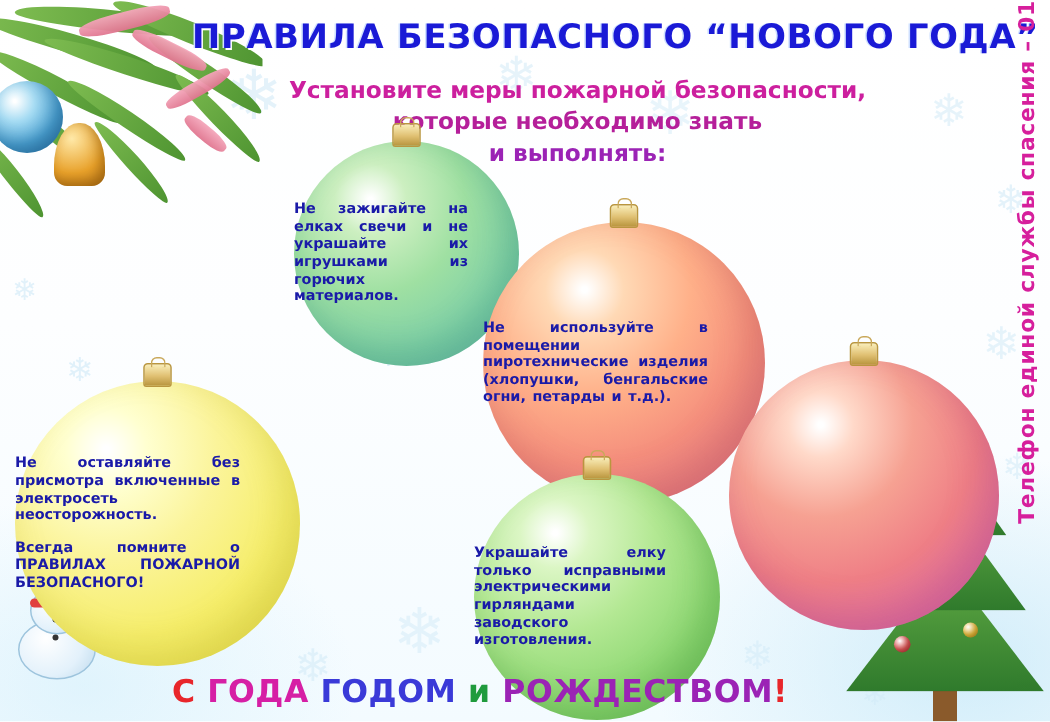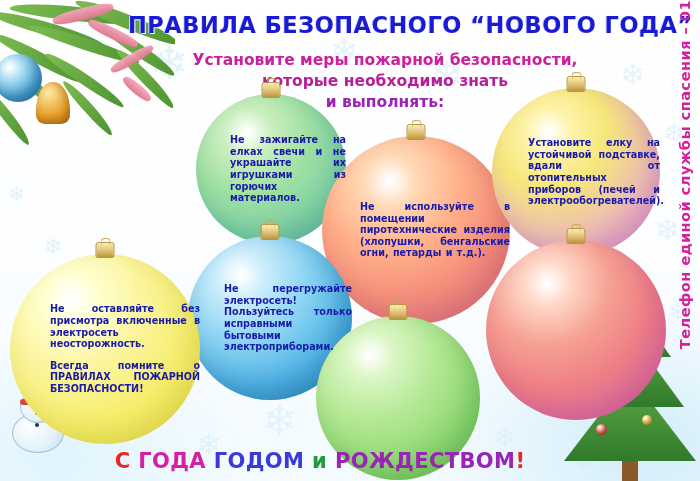--- a/index.html
+++ b/index.html
@@ -77,41 +77,41 @@
     display:flex;align-items:flex-start;justify-content:center;
   }
   .sidetext span{
     writing-mode:vertical-rl;transform:rotate(180deg);
     font-size:14.5px;font-weight:bold;color:#d61f9c;white-space:nowrap;
     font-family:"DejaVu Sans",sans-serif;letter-spacing:.5px;
     padding-top:4px;
   }
 
   
-  .orn{position:absolute;border-radius:50%;display:flex;align-items:center;justify-content:flex-end;}
+  .orn{position:absolute;border-radius:50%;display:flex;align-items:center;justify-content:flex-start;}
   .capg{position:absolute;left:50%;transform:translateX(-50%);top:-12px;width:17px;height:14px;
     background:linear-gradient(180deg,#f9eeba 0%,#e0c072 55%,#b9963f 100%);
     border-radius:3px 3px 2px 2px;border:1px solid #b9963f;}
   .capg:before{content:"";position:absolute;left:50%;transform:translateX(-50%);top:-5px;
     width:8px;height:6px;border:1.5px solid #c9a85a;border-bottom:none;border-radius:4px 4px 0 0;}
   .orn-txt{
     position:relative;z-index:2;text-align:justify;text-align-last:justify;
     font-size:9.6px;line-height:11.6px;font-weight:bold;
     font-family:"DejaVu Sans",sans-serif;
     color:#1a1aa8;word-spacing:1px;
   }
 
   
   #orn-children{left:14px;top:118px;width:185px;height:185px;
     background:radial-gradient(circle at 34% 26%,#ffffff 1%,#ffd9e4 16%,#f9b9cf 42%,#e59ec9 62%,#b9a7e0 88%,#9b93d8 100%);
     box-shadow:inset -8px -10px 24px rgba(90,60,130,.28);}
   #orn-candles{left:196px;top:94px;width:150px;height:150px;
     background:radial-gradient(circle at 34% 26%,#ffffff 1%,#ccefc0 16%,#9fe0a2 42%,#7fd0a8 70%,#6fc0b8 100%);
     box-shadow:inset -7px -9px 22px rgba(20,110,80,.25);}
-  #orn-pyro{left:322px;top:136px;width:188px;height:188px;
+  #orn-pyro{left:322px;top:148px;width:188px;height:188px;
     background:radial-gradient(circle at 36% 24%,#ffffff 1%,#ffd9b5 14%,#ffb089 38%,#f58f7d 62%,#e87a86 84%,#d76f9e 100%);
     box-shadow:inset -8px -10px 24px rgba(150,60,60,.25);}
   #orn-stand{left:492px;top:88px;width:168px;height:168px;
     background:radial-gradient(circle at 34% 26%,#ffffff 1%,#fdf3a8 14%,#f6e77a 34%,#eebfb0 62%,#e8a0d0 82%,#dd8ad8 100%);
     box-shadow:inset -8px -9px 22px rgba(140,80,140,.25);}
   #orn-overload{left:188px;top:236px;width:164px;height:164px;
     background:radial-gradient(circle at 32% 24%,#ffffff 1%,#cdeefc 14%,#8fd6f3 38%,#4fb3e4 68%,#2d8ecb 100%);
     box-shadow:inset -8px -10px 24px rgba(10,70,120,.30);}
   #orn-unattended{left:10px;top:254px;width:190px;height:190px;
     background:radial-gradient(circle at 32% 24%,#ffffff 1%,#ffffd0 14%,#fbf49a 38%,#f6ee6a 66%,#ece34a 100%);
@@ -228,44 +228,35 @@
     </div>
   </div>
 
   <div class="orn" id="orn-pyro">
     <div class="capg"></div>
     <div class="orn-txt">
       <p class="last">Не используйте в помещении пиротехнические изделия (хлопушки, бенгальские огни, петарды и т.д.).</p>
     </div>
   </div>
 
-  <div class="orn" id="orn-stand">
-    <div class="capg"></div>
-    <div class="orn-txt">
-      <p class="last">Установите елку на устойчивой подставке, вдали от отопительных приборов (печей и электрообогревателей).</p>
-    </div>
-  </div>
-
-  <div class="orn" id="orn-overload">
-    <div class="capg"></div>
-    <div class="orn-txt">
-      <p class="last">Не перегружайте электросеть! Пользуйтесь только исправными бытовыми электроприборами.</p>
-    </div>
-  </div>
+
 
   <div class="orn" id="orn-unattended">
     <div class="capg"></div>
     <div class="orn-txt">
       <p class="last">Не оставляйте без присмотра включенные в электросеть неосторожность.</p>
-      <p class="last">Всегда помните о ПРАВИЛАХ ПОЖАРНОЙ БЕЗОПАСНОСТИ!</p>
+      <p class="last">Всегда помните о ПРАВИЛАХ ПОЖАРНОЙ БЕЗОПАСНОГО!</p>
     </div>
   </div>
 
   <div class="orn" id="orn-garland">
     <div class="capg"></div>
+    <div class="orn-txt">
+      <p class="last">Украшайте елку только исправными электрическими гирляндами заводского изготовления.</p>
+    </div>
   </div>
 
   <div class="orn" id="orn-smoking">
     <div class="capg"></div>
   </div>
 
   <div class="footer">
     <span class="f1">С </span><span class="f2">ГОДА </span><span class="f3">ГОДОМ </span><span class="f4">и </span><span class="f6">РОЖДЕСТВОМ</span><span class="f5">!</span>
   </div>
 

